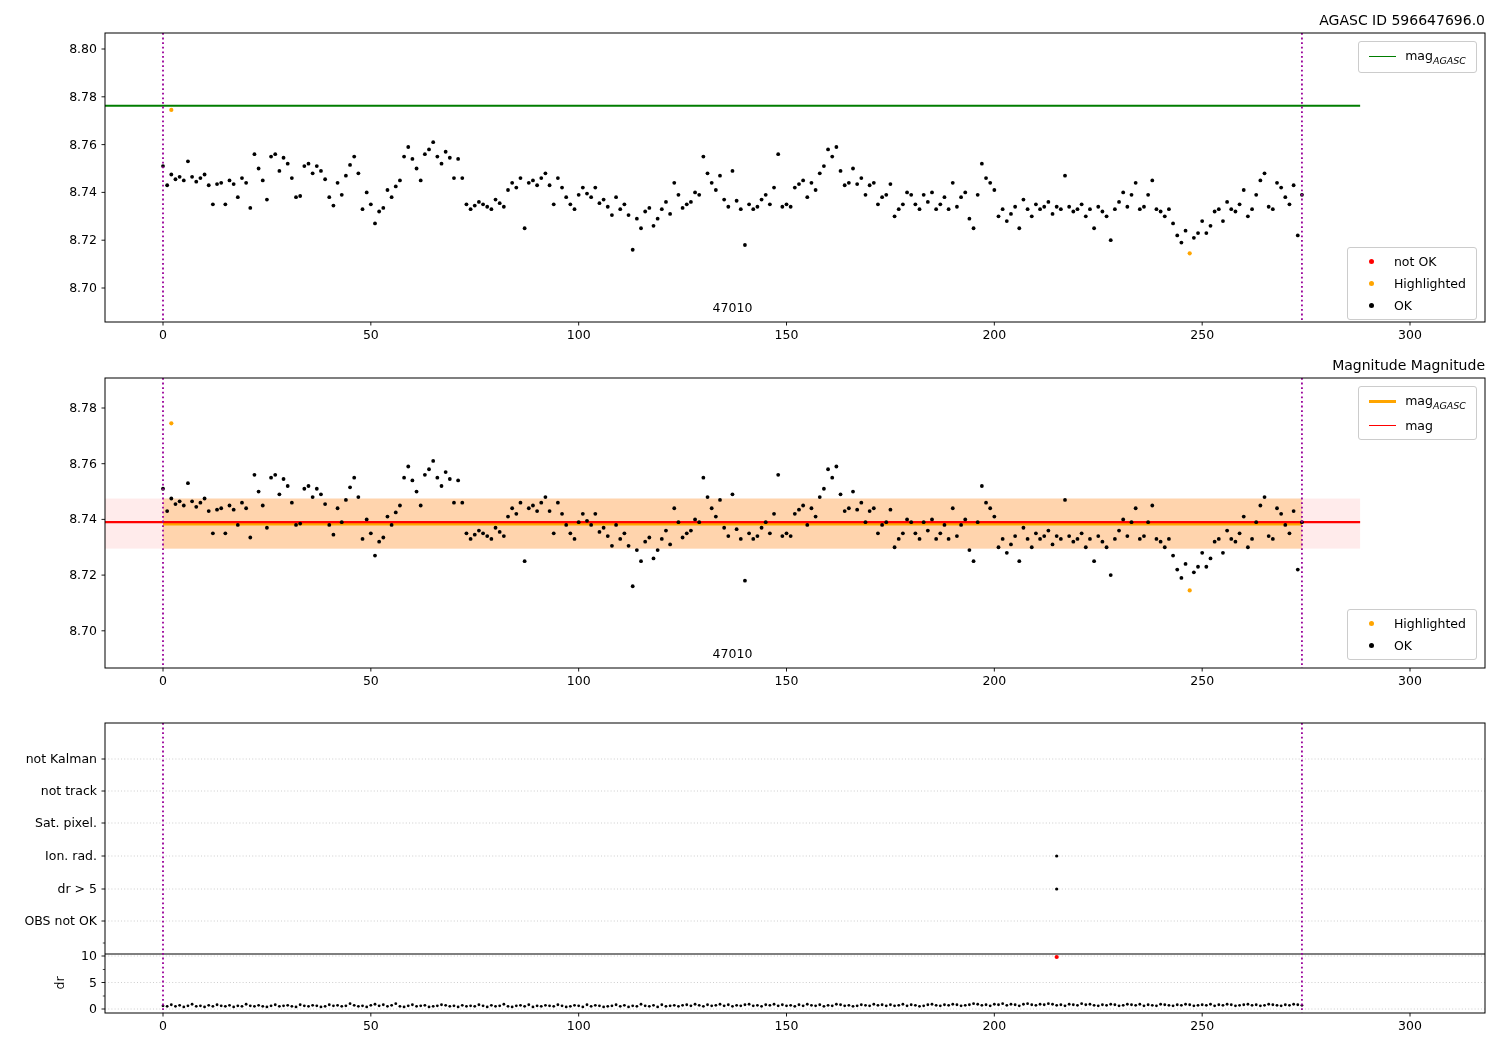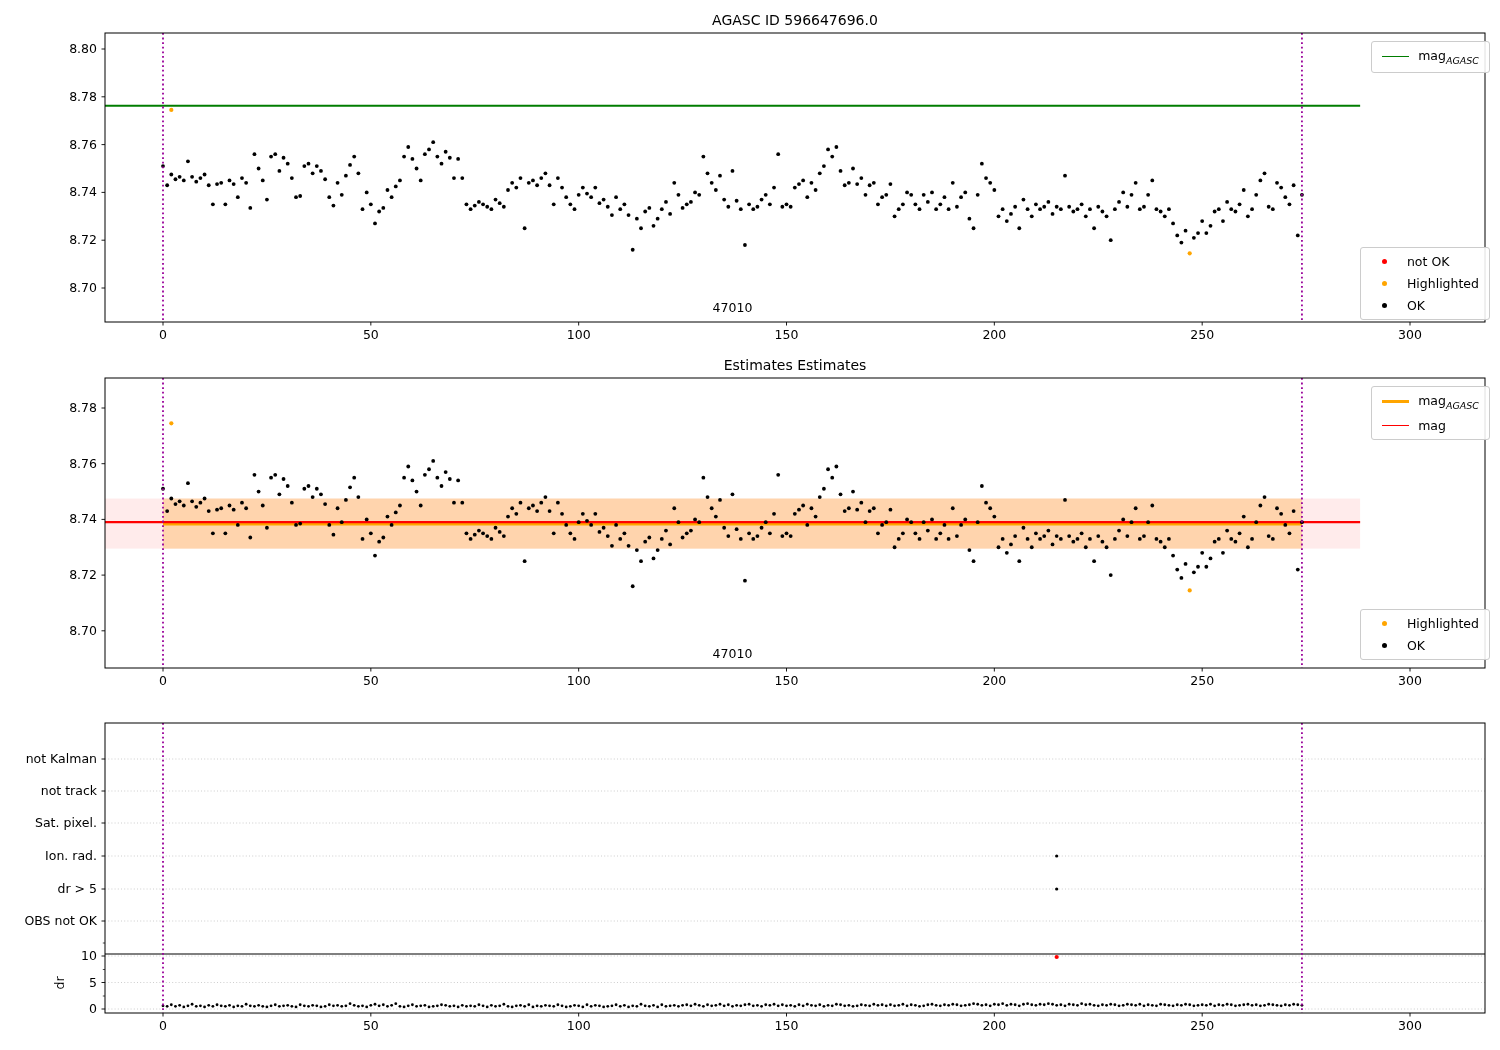--- a/index.html
+++ b/index.html
@@ -1,20 +1,20 @@
 <!DOCTYPE html>
 <html><head>
 <meta charset="utf-8">
 <style>
   html,body{margin:0;padding:0;background:#fff;}
   body{font-family:"DejaVu Sans","Liberation Sans",sans-serif;}
   .fig{position:relative;width:1500px;height:1050px;background:#ffffff;overflow:hidden;}
   .fig svg{position:absolute;left:0;top:0;font-family:"DejaVu Sans","Liberation Sans",sans-serif;}
-  .plot-title{position:absolute;left:105px;width:1380px;text-align:center;font-size:14px;color:#000;}
-  .legend{position:absolute;right:10px;border:1px solid #cccccc;border-radius:3px;
+  .plot-title{position:absolute;left:105px;width:1380px;text-align:right;font-size:14px;color:#000;}
+  .legend{position:absolute;right:23px;border:1px solid #cccccc;border-radius:3px;
           background:rgba(255,255,255,0.88);padding:6px 10px;font-size:12.5px;color:#000;
           display:flex;flex-direction:column;gap:7px;}
   .lrow{display:flex;align-items:center;gap:9px;white-space:nowrap;}
   .lhandle{display:inline-block;width:27px;border-top:1.8px solid #000;flex:0 0 27px;}
   .lhandle.thick{border-top-width:3.5px;}
   .ldotwrap{display:inline-block;width:27px;flex:0 0 27px;text-align:center;line-height:0;}
   .ldot{display:inline-block;width:5px;height:5px;border-radius:50%;}
   .lsub{font-style:italic;font-size:9.5px;}
 </style>
 </head>
@@ -972,21 +972,21 @@
         <line x1="994.3399999999999" y1="1013" x2="994.3399999999999" y2="1016.5" stroke="#000000" stroke-width="0.9"></line>
         <text x="994.3399999999999" y="1030" text-anchor="middle" font-size="12.5">200</text>
         <line x1="1202.175" y1="1013" x2="1202.175" y2="1016.5" stroke="#000000" stroke-width="0.9"></line>
         <text x="1202.175" y="1030" text-anchor="middle" font-size="12.5">250</text>
         <line x1="1410.01" y1="1013" x2="1410.01" y2="1016.5" stroke="#000000" stroke-width="0.9"></line>
         <text x="1410.01" y="1030" text-anchor="middle" font-size="12.5">300</text>
       </g>
     </svg>
 
   <div class="plot-title" style="top:12px">AGASC ID 596647696.0</div>
-  <div class="plot-title" style="top:357px">Estimates Estimates</div>
+  <div class="plot-title" style="top:357px">Magnitude Magnitude</div>
 
   <div class="legend" style="top:41px">
     <div class="lrow">
       <span class="lhandle" style="border-top-color: rgb(0, 125, 0);"></span>
       <span><span>mag</span><sub class="lsub">AGASC</sub></span>
     </div>
   </div>
 
   <div class="legend" style="top:247px">
     <div class="lrow">

